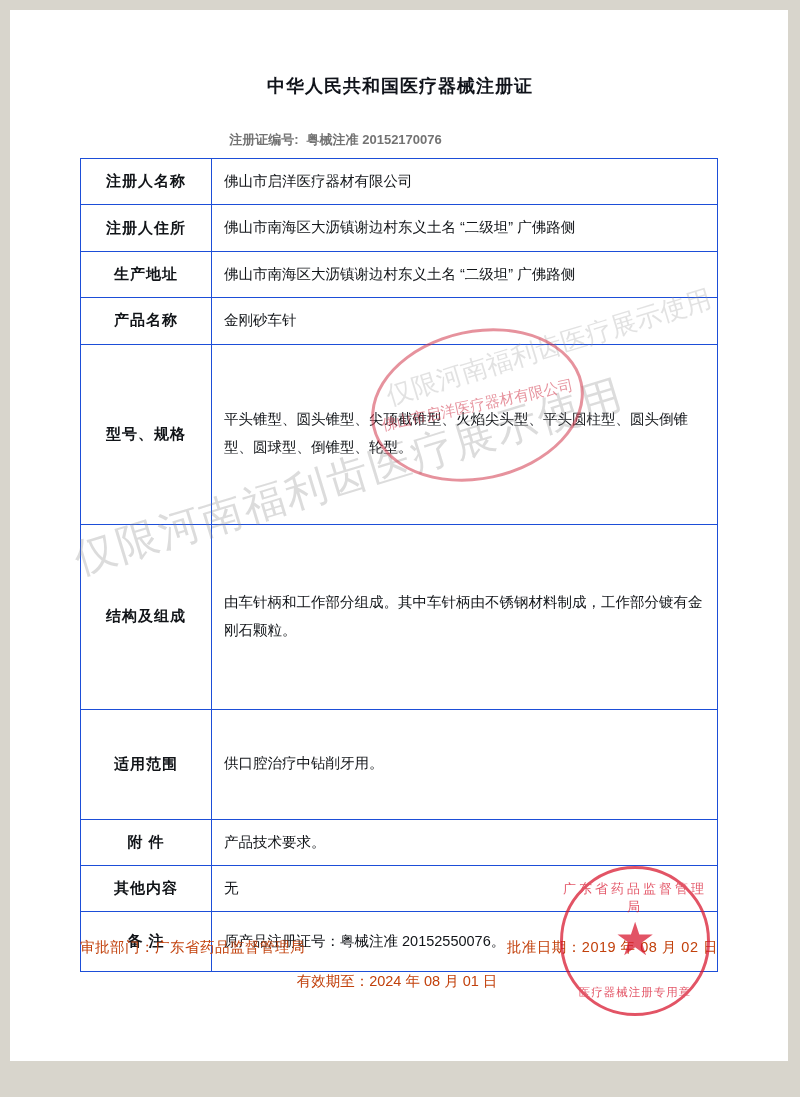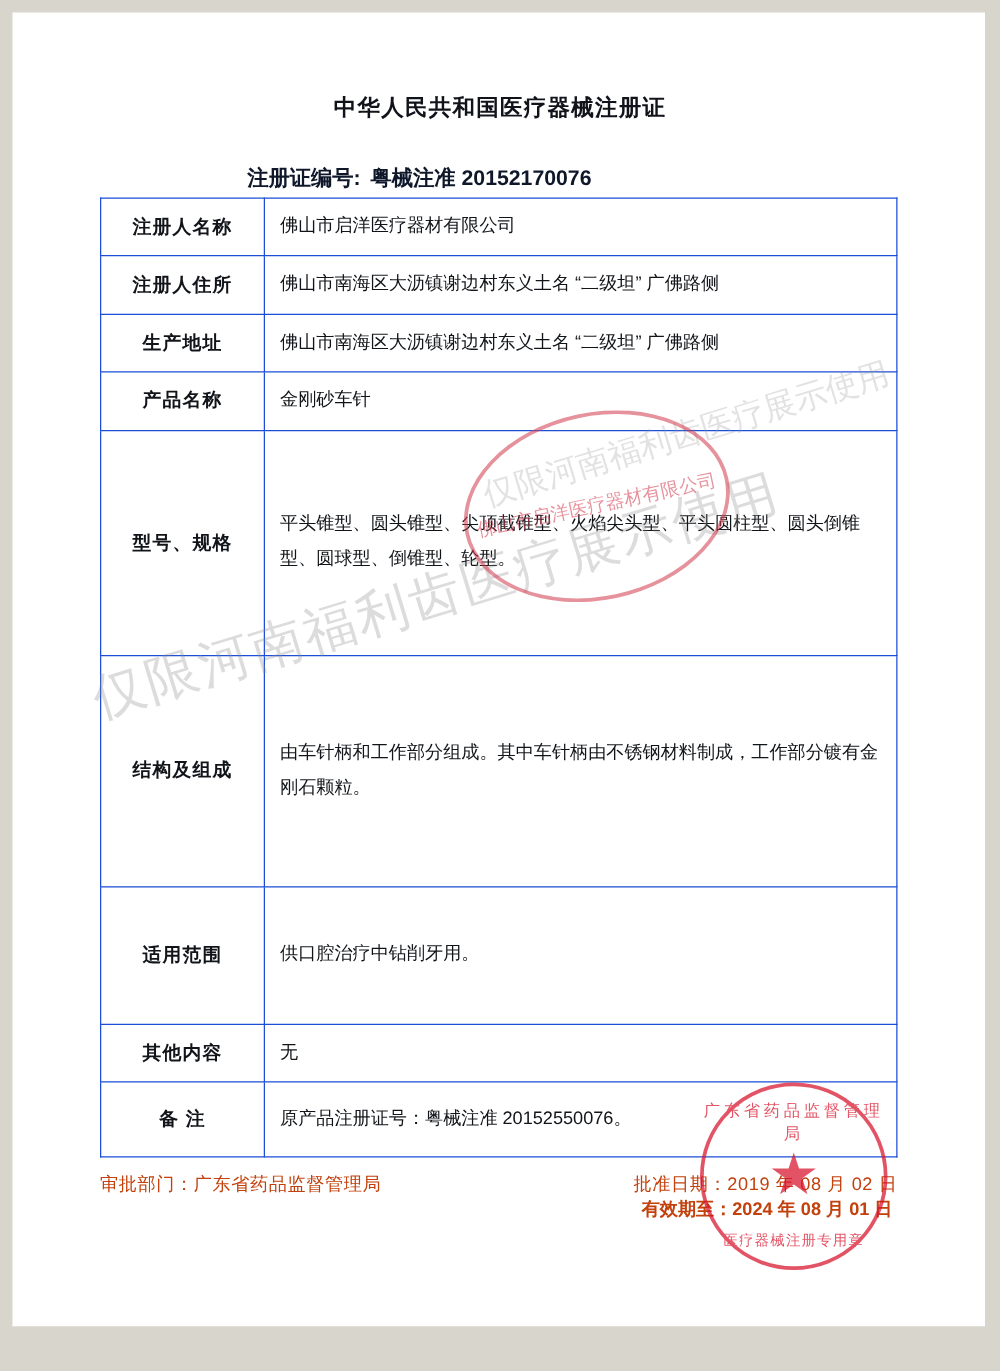--- a/index.html
+++ b/index.html
@@ -42,23 +42,23 @@
     letter-spacing: 1px;
     color: #10131a;
     font-family: "Liberation Sans", sans-serif;
   }
   .cert-no {
     position: absolute;
     top: 131px;
     left: 0;
     width: 671px;
     text-align: center;
-    font-size: 17px;
+    font-size: 13px;
     font-weight: bold;
-    color: #0f172a;
+    color: #737373;
     font-family: "Liberation Sans", sans-serif;
   }
   .cert-no .label { margin-right: 8px; }
 
   table.cert-table {
     position: absolute;
     left: 80px;
     top: 158px;
     width: 638px;
     border-collapse: collapse;
@@ -94,24 +94,23 @@
     font-size: 14.5px;
     font-family: "Liberation Sans", sans-serif;
     color: #c2410c;
   }
   .footer .row1 {
     display: flex;
     justify-content: space-between;
     align-items: baseline;
   }
   .footer .row2 {
-    margin-top: 1px;
-    text-align: right;
+    margin-top: 15px;
+    text-align: center;
     padding-right: 4px;
-    font-weight: bold;
   }
   .footer .dept { letter-spacing: 0.5px; }
   .footer .date { letter-spacing: 0.5px; text-align: right; }
 
   
   .stamp {
     position: absolute;
     pointer-events: none;
   }
   .stamp-oval {
@@ -243,20 +242,24 @@
         <td class="k">型号、规格</td>
         <td class="v big">平头锥型、圆头锥型、尖顶截锥型、火焰尖头型、平头圆柱型、圆头倒锥型、圆球型、倒锥型、轮型。</td>
       </tr>
       <tr style="height:185px">
         <td class="k">结构及组成</td>
         <td class="v big">由车针柄和工作部分组成。其中车针柄由不锈钢材料制成，工作部分镀有金刚石颗粒。</td>
       </tr>
       <tr style="height:110px">
         <td class="k">适用范围</td>
         <td class="v">供口腔治疗中钻削牙用。</td>
+      </tr>
+      <tr style="height:46px">
+        <td class="k">附  件</td>
+        <td class="v">产品技术要求。</td>
       </tr>
       <tr style="height:46px">
         <td class="k">其他内容</td>
         <td class="v">无</td>
       </tr>
       <tr style="height:60px">
         <td class="k">备  注</td>
         <td class="v">原产品注册证号：粤械注准 20152550076。</td>
       </tr>
     </tbody>

